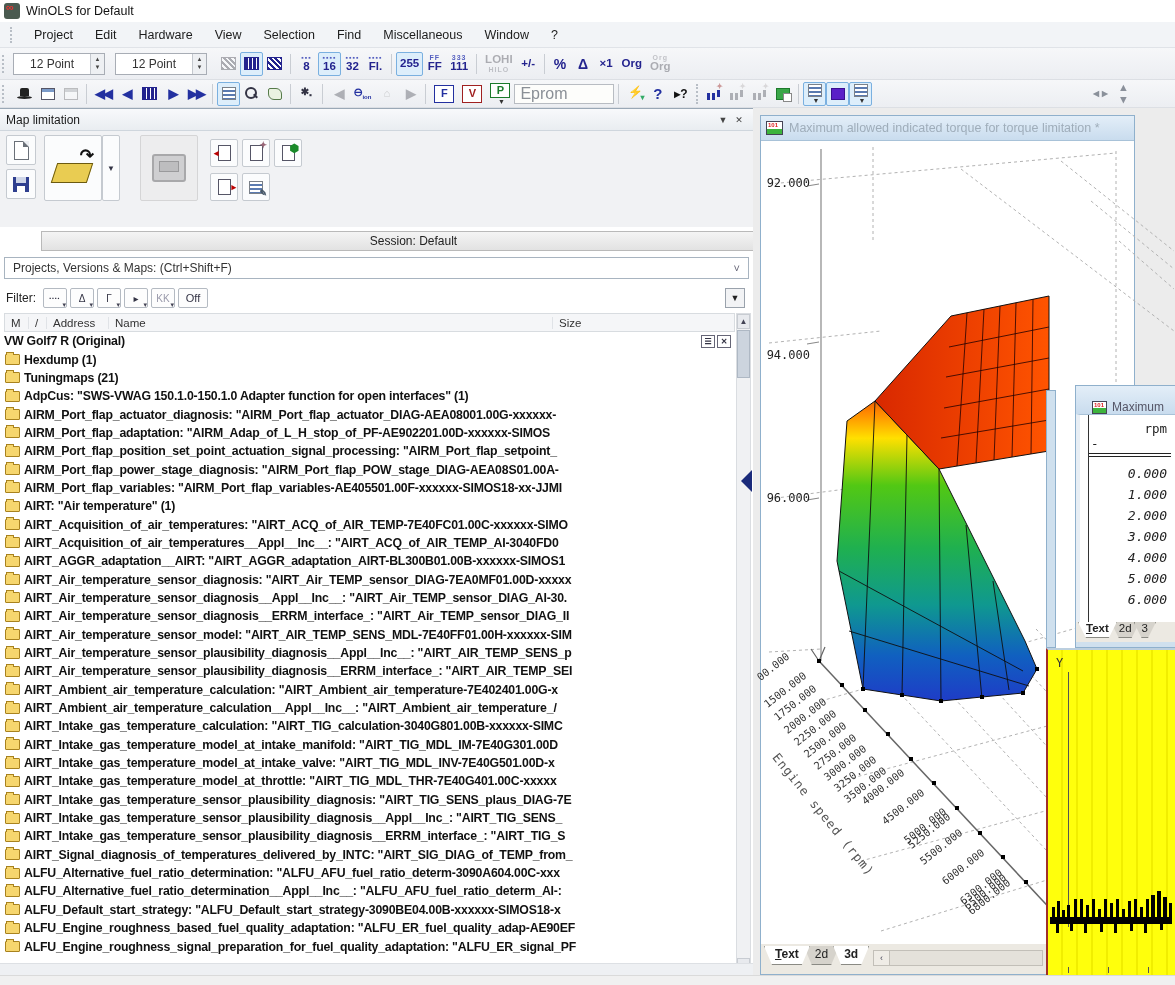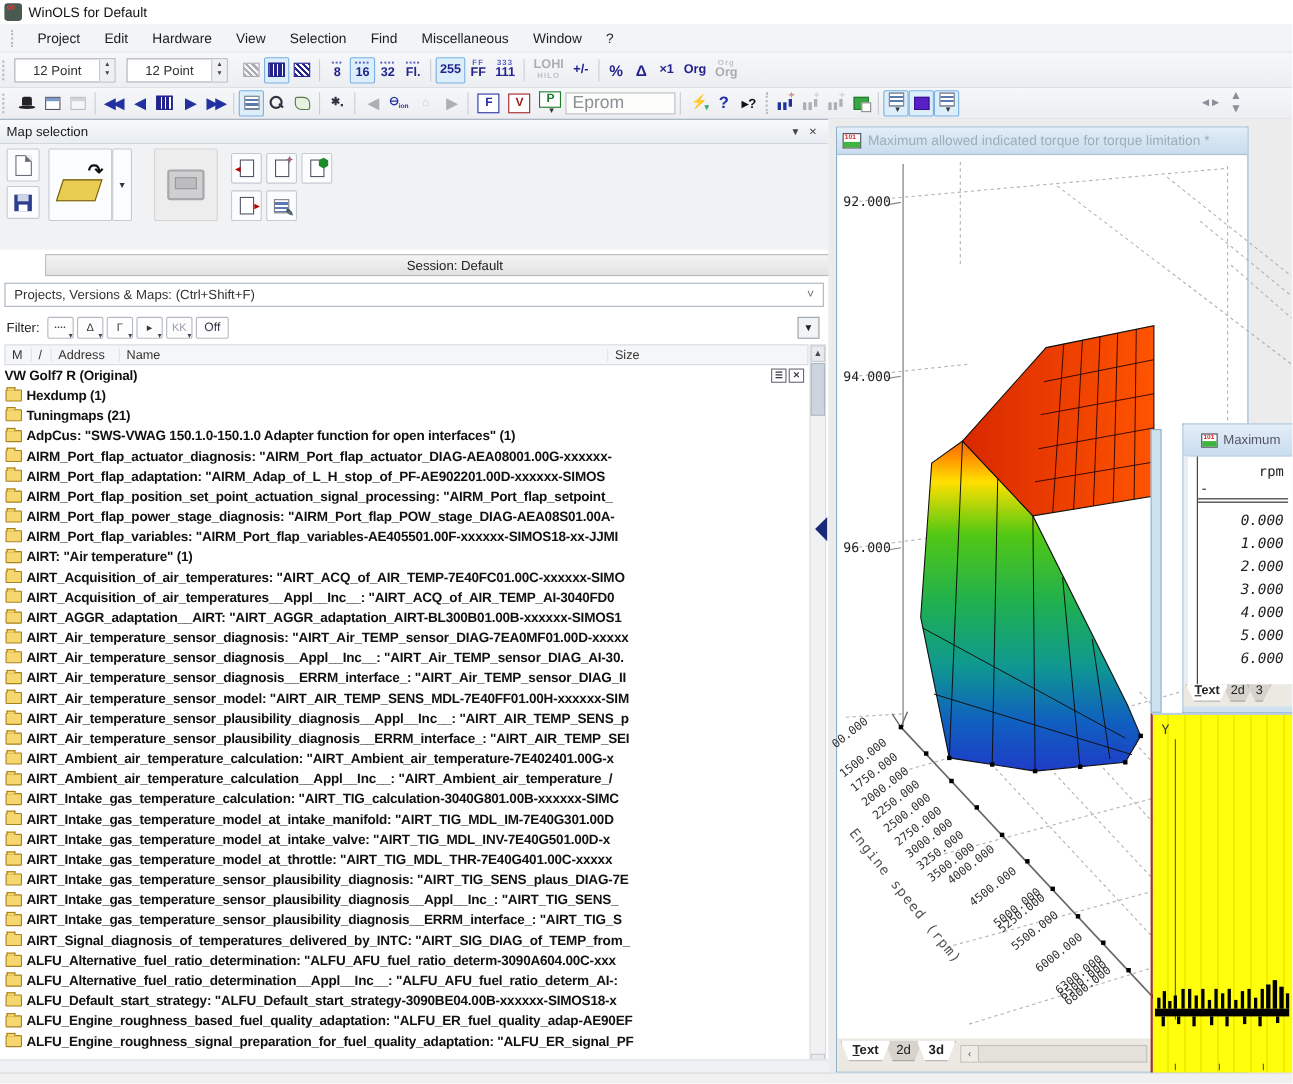--- a/index.html
+++ b/index.html
@@ -122,21 +122,21 @@
   
   .ywinstrip { position:absolute; left:1046px; top:390px; width:10px; height:258px; background:#cfe0ee; border:1px solid #8fb0cc; z-index:4; }
   .ywin { position:absolute; left:1046px; top:648px; width:129px; height:327px; background:repeating-linear-gradient(90deg,#ffff0c 0 13px,#f1ee00 13px 15px); border-left:2px solid #a03028; border-top:2px solid #bccfdf; z-index:4; }
   .ywin .ylab { position:absolute; left:8px; top:6px; font-family:"DejaVu Sans Mono",monospace; font-size:12px; color:#333; }
   .ywin .yaxis { position:absolute; left:20px; top:22px; width:1px; height:255px; background:#555; }
   .ywin .ticks span { position:absolute; bottom:2px; width:1px; height:6px; background:#555; }
   .trace { position:absolute; left:0; bottom:34px; }
 
   
   .rwin { position:absolute; left:1075px; top:385px; width:100px; height:263px; background:#fff; border:1px solid #8fb0cc; border-right:none; z-index:5; display:flex; flex-direction:column; }
-  .rwin .wtitle { height:28px; background:linear-gradient(#e3eef8,#c9dcee); display:flex; align-items:center; gap:5px; padding:0 16px; flex:none; }
+  .rwin .wtitle { height:28px; background:linear-gradient(#e3eef8,#c9dcee); display:flex; align-items:flex-end; gap:5px; padding:0 16px; flex:none; }
   .rwin .wtitle .txt { font-size:12px; color:#556; }
   .rwin .body { flex:1; border-top:1px solid #a8c2d8; padding-left:8px; border-left:4px solid #e8eef4; position:relative; font-family:"DejaVu Sans Mono",monospace; }
   .rwin .body .inner { border-left:1px solid #333; height:100%; padding:6px 4px 0 0; }
   .rwin .hdr { text-align:right; font-size:12.5px; padding-right:4px; }
   .rwin .dash { font-size:12.5px; padding-left:2px; }
   .rwin .dline { height:4px; border-top:1px solid #222; border-bottom:1px solid #222; margin:2px 0 6px; }
   .rwin .val { text-align:right; font-size:13px; line-height:21px; padding-right:4px;font-style:italic; }
   .rtabs { height:20px; background:#ece9e2; display:flex; align-items:flex-start; flex:none; padding-left:2px; }
   .rtabs .tab { height:16px; font-size:11.5px; padding:0 7px; }
   .rwin .bstrip { height:5px; background:#cfe0ee; flex:none; }
@@ -340,21 +340,21 @@
         <span class="ic-list3"></span>
         <span class="ddmini">▼</span>
       </span>
     <span style="flex:1"></span>
     <span class="tbtn" style="color:#8a909a">◂ ▸</span>
     <span class="tbtn" style="color:#8a909a;margin-right:40px">▴<br>▾</span>
   </div>
 
   <div class="leftpanel">
     <div class="lp-head">
-      <span>Map selection</span>
+      <span>Map limitation</span>
       <span class="sp"></span>
       <span class="hbtn">
           <span>▼</span>
         </span>
       <span class="hbtn">
           <span>✕</span>
         </span>
     </div>
 
     <div class="lp-tools">
@@ -683,21 +683,21 @@
           <rect x="217" y="690" width="4" height="4"></rect>
           <rect x="240" y="714" width="4" height="4"></rect>
         <rect x="263" y="739" width="4" height="4"></rect>
           <rect x="286" y="763" width="4" height="4"></rect>
       </g>
     </svg>
   </div>
 
   <div id="yticks">
       <div class="ytick" style="left: 760px; top: 176px;">92.000</div>
-      <div class="ytick" style="left: 760px; top: 335px;">94.000</div>
+      <div class="ytick" style="left: 760px; top: 348px;">94.000</div>
       <div class="ytick" style="left: 760px; top: 491px;">96.000</div>
     </div>
   <div id="xticks">
       <div class="xtick" style="left: 758px; top: 672px;">00.000</div>
       <div class="xtick" style="left: 765px; top: 699px;">1500.000</div>
       <div class="xtick" style="left: 775px; top: 712px;">1750.000</div>
       <div class="xtick" style="left: 785px; top: 725px;">2000.000</div>
       <div class="xtick" style="left: 795px; top: 737px;">2250.000</div>
       <div class="xtick" style="left: 805px; top: 749px;">2500.000</div>
       <div class="xtick" style="left: 815px; top: 761px;">2750.000</div>

